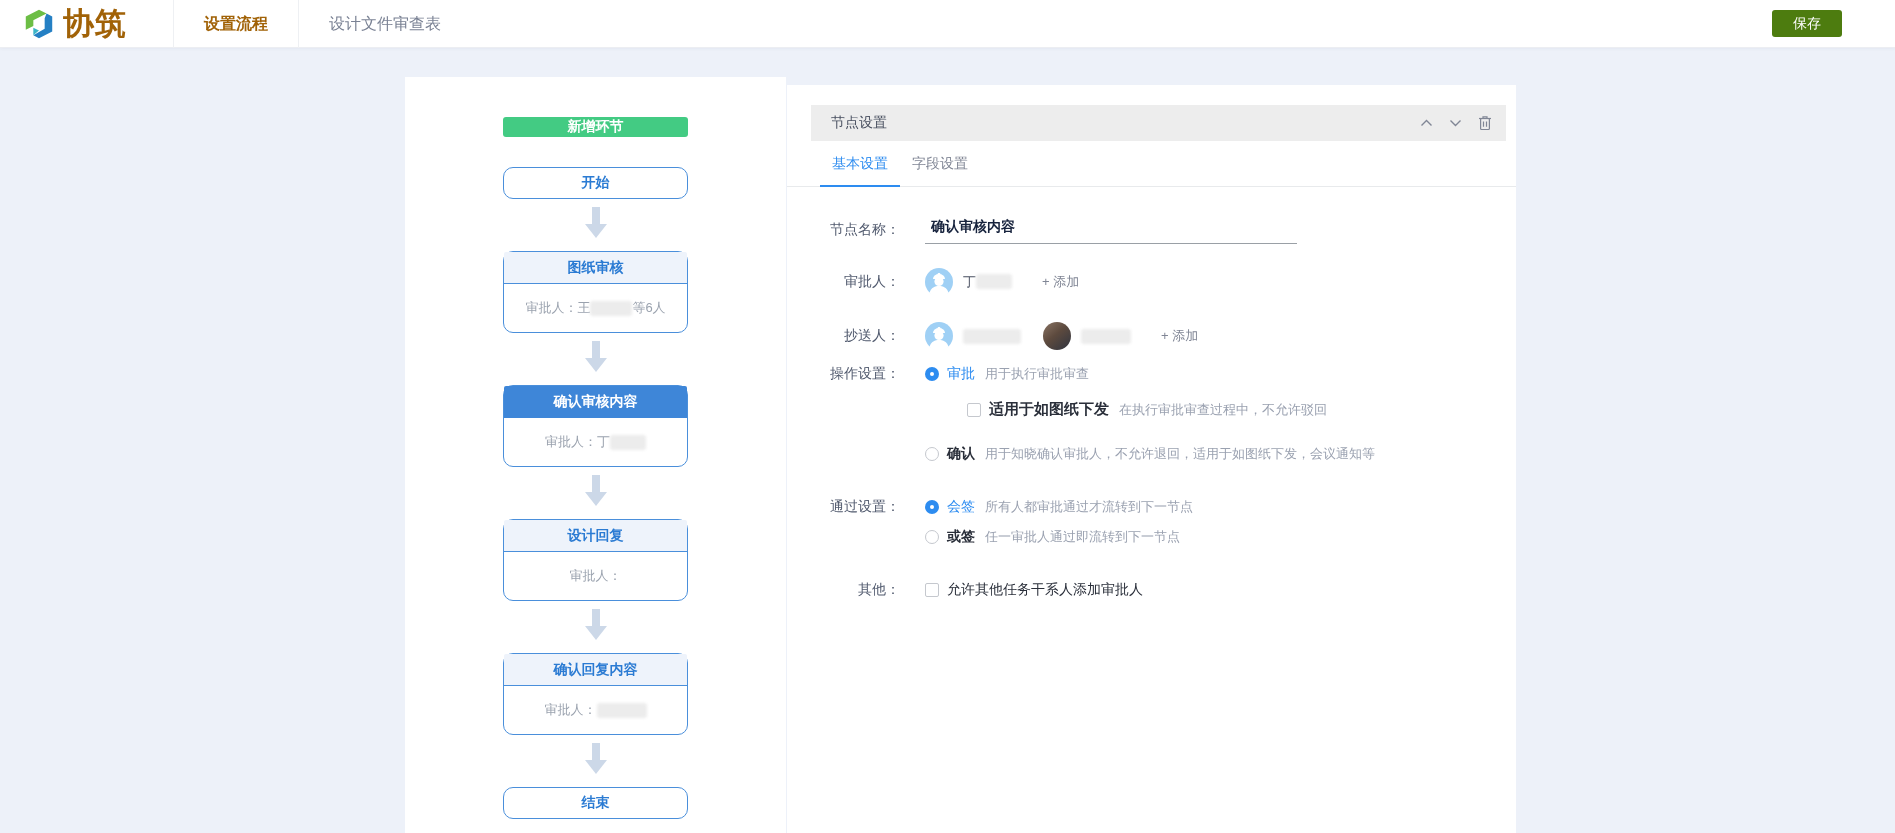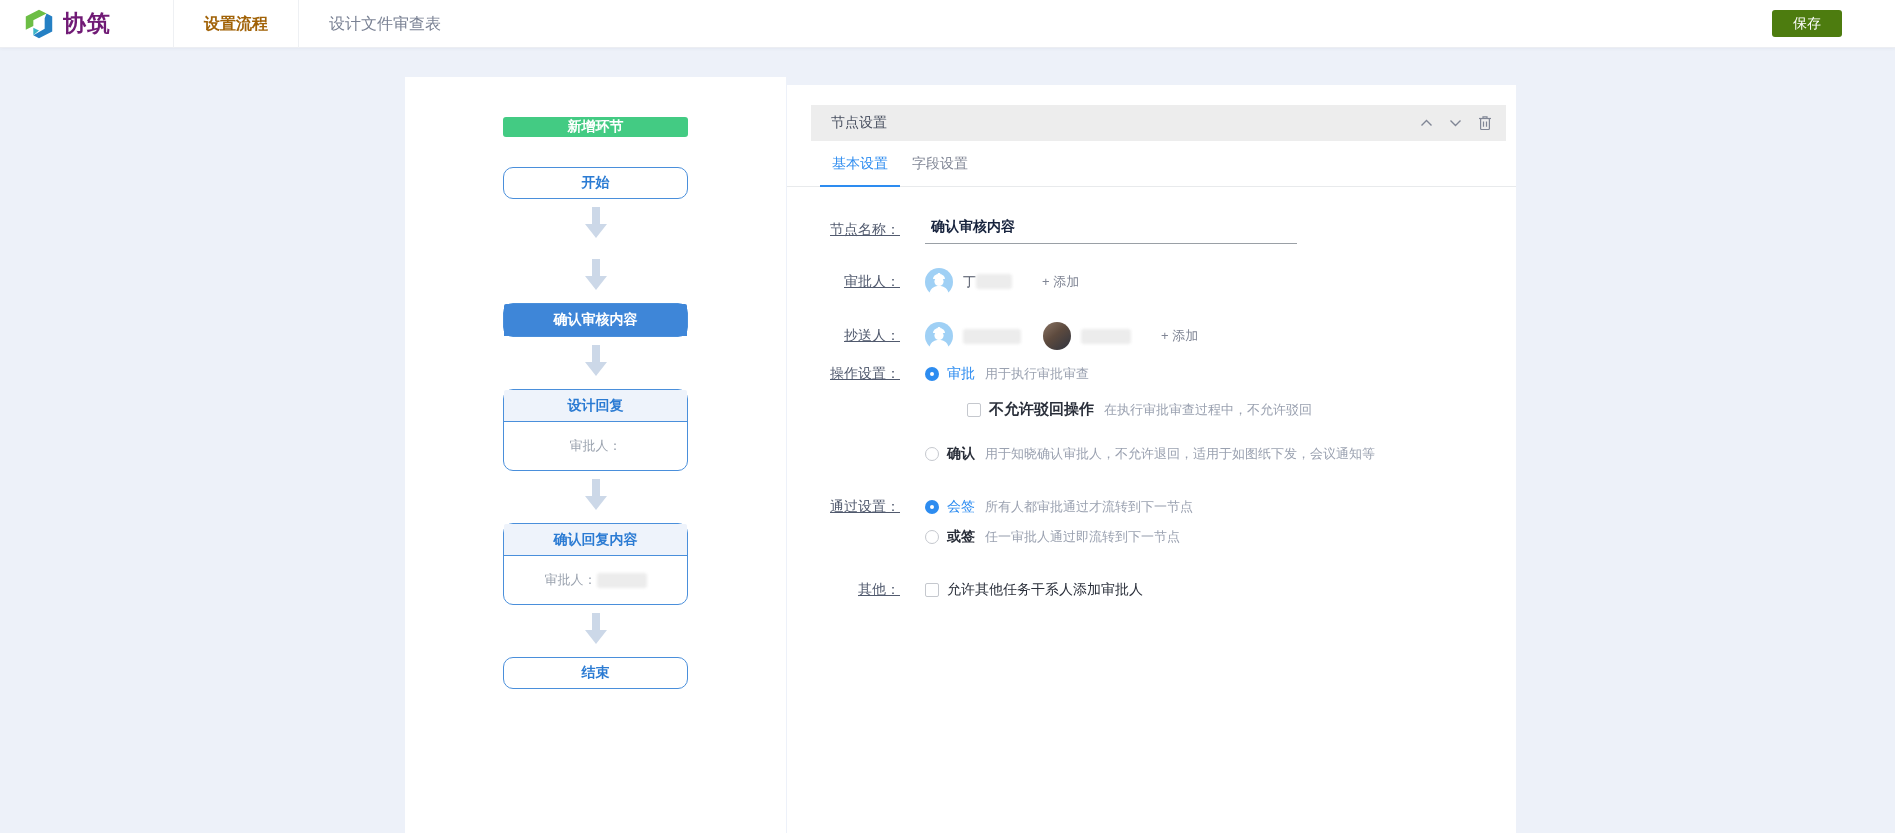--- a/index.html
+++ b/index.html
@@ -5,21 +5,21 @@
   * { margin:0; padding:0; box-sizing:border-box; }
   html,body { width:1895px; height:833px; }
   body { font-family:"Liberation Sans","DejaVu Sans",sans-serif; background:#edf1f9; overflow:hidden; }
   .page { position:relative; width:1895px; height:833px; }
 
   
   .navbar { position:absolute; top:0; left:0; width:100%; height:48px; background:#fff;
             display:flex; align-items:center; border-bottom:1px solid #eceef2;
             box-shadow:0 1px 3px rgba(30,50,90,.05); z-index:5; }
   .logo-block { display:flex; align-items:center; gap:7px; width:173px; padding-left:22px; height:100%; cursor:pointer; }
-  .logo-text { font-size:23px; font-weight:bold; color:#701a75; letter-spacing:1px; }
+  .logo-text { font-size:31px; font-weight:bold; color:#a16207; letter-spacing:1px; }
   .nav-divider { width:1px; height:48px; background:#eef0f3; }
   .nav-item { height:48px; line-height:48px; padding:0 30px; font-size:16px; color:#7a8294; cursor:pointer; white-space:nowrap; }
   .nav-item.active { color:#a16207; font-weight:bold; }
   .save-btn { margin-left:auto; margin-right:53px; width:70px; height:27px; border:none; border-radius:3px;
               background:#4d7c0f; color:#fff; font-size:14px; cursor:pointer; font-family:inherit; }
 
   
   .flow-panel { position:absolute; left:405px; top:77px; width:381px; height:756px; background:#fff;
                 display:flex; flex-direction:column; align-items:center; padding-top:40px; overflow:hidden; }
   .add-node-btn { width:185px; height:20px; background:#43cb83; border:none; border-radius:3px;
@@ -41,21 +41,21 @@
   .panel-title { font-size:14px; color:#495060; }
   .header-icons { margin-left:auto; display:flex; align-items:center; gap:16px; }
   .hicon { display:inline-flex; cursor:pointer; }
   .tabs { height:46px; display:flex; align-items:stretch; padding-left:33px; border-bottom:1px solid #e8eaec; }
   .tab { padding:0 12px; display:flex; align-items:center; font-size:14px; color:#808695; position:relative; cursor:pointer; }
   .tab.active { color:#2d8cf0; }
   .tab.active::after { content:""; position:absolute; left:0; right:0; bottom:-1px; height:2px; background:#2d8cf0; }
 
   .panel-form { position:relative; width:100%; height:610px; }
   .frow { position:absolute; left:0; display:flex; align-items:center; }
-  .flabel { width:113px; text-align:right; font-size:14px; color:#515a6e; flex-shrink:0; white-space:nowrap;text-decoration:underline; }
+  .flabel { width:113px; text-align:right; font-size:14px; color:#515a6e; flex-shrink:0; white-space:nowrap; }
   .fcontent { margin-left:25px; display:flex; align-items:center; }
 
   .name-input { width:372px; border:none; border-bottom:1px solid #9aa0a6; background:transparent;
                 font-size:14px; font-weight:bold; color:#17233d; padding:3px 6px 8px; font-family:inherit; outline:none; }
 
   .avatar { width:28px; height:28px; border-radius:50%; flex-shrink:0; }
   .avatar.photo { background:linear-gradient(140deg,#8a7464 0%,#5d4a3e 45%,#2f3440 100%); }
   .member-name { font-size:13px; color:#495060; margin-left:6px; }
   .redact { display:inline-block; height:15px; border-radius:3px; background:#ececec; filter:blur(1.5px); vertical-align:-3px; }
   .r36{width:36px;} .r42{width:42px;} .r50{width:50px;} .r58{width:58px;}
@@ -100,30 +100,43 @@
 
     <div class="fnode simple">开始</div>
 
     <span class="flow-arrow">
       <svg width="22" height="32">
           <rect x="7" y="0" width="8" height="17" fill="#ccd8e8"></rect>
           <polygon points="0,17 22,17 11,31" fill="#ccd8e8"></polygon>
         </svg>
     </span>
 
+    <div class="fnode">
+      <div class="node-hd">图纸审核</div>
+      <div class="node-bd">
+          <span>审批人：王</span>
+          <span class="redact r42"></span>
+          <span>等6人</span>
+        </div>
+    </div>
 
     <span class="flow-arrow">
       <svg width="22" height="32">
           <rect x="7" y="0" width="8" height="17" fill="#ccd8e8"></rect>
           <polygon points="0,17 22,17 11,31" fill="#ccd8e8"></polygon>
         </svg>
     </span>
 
     <div class="fnode selected">
       <div class="node-hd">确认审核内容</div>
+      <div class="node-bd">
+          <span>审批人：丁</span>
+          <span class="redact r36"></span>
+          <span></span>
+        </div>
     </div>
 
     <span class="flow-arrow">
       <svg width="22" height="32">
           <rect x="7" y="0" width="8" height="17" fill="#ccd8e8"></rect>
           <polygon points="0,17 22,17 11,31" fill="#ccd8e8"></polygon>
         </svg>
     </span>
 
     <div class="fnode">
@@ -242,21 +255,21 @@
           <span class="radio on"></span>
           <span class="opt-label blue">审批</span>
           <span class="opt-hint">用于执行审批审查</span>
         </span>
       </div>
 
       <div class="frow" style="top:213px;">
         <span class="flabel"></span>
         <span class="fcontent" style="margin-left:67px;">
           <span class="checkbox"></span>
-          <span class="opt-label dark big">不允许驳回操作</span>
+          <span class="opt-label dark big">适用于如图纸下发</span>
           <span class="opt-hint">在执行审批审查过程中，不允许驳回</span>
         </span>
       </div>
 
       <div class="frow" style="top:258px;">
         <span class="flabel"></span>
         <span class="fcontent">
           <span class="radio off"></span>
           <span class="opt-label dark">确认</span>
           <span class="opt-hint">用于知晓确认审批人，不允许退回，适用于如图纸下发，会议通知等</span>

